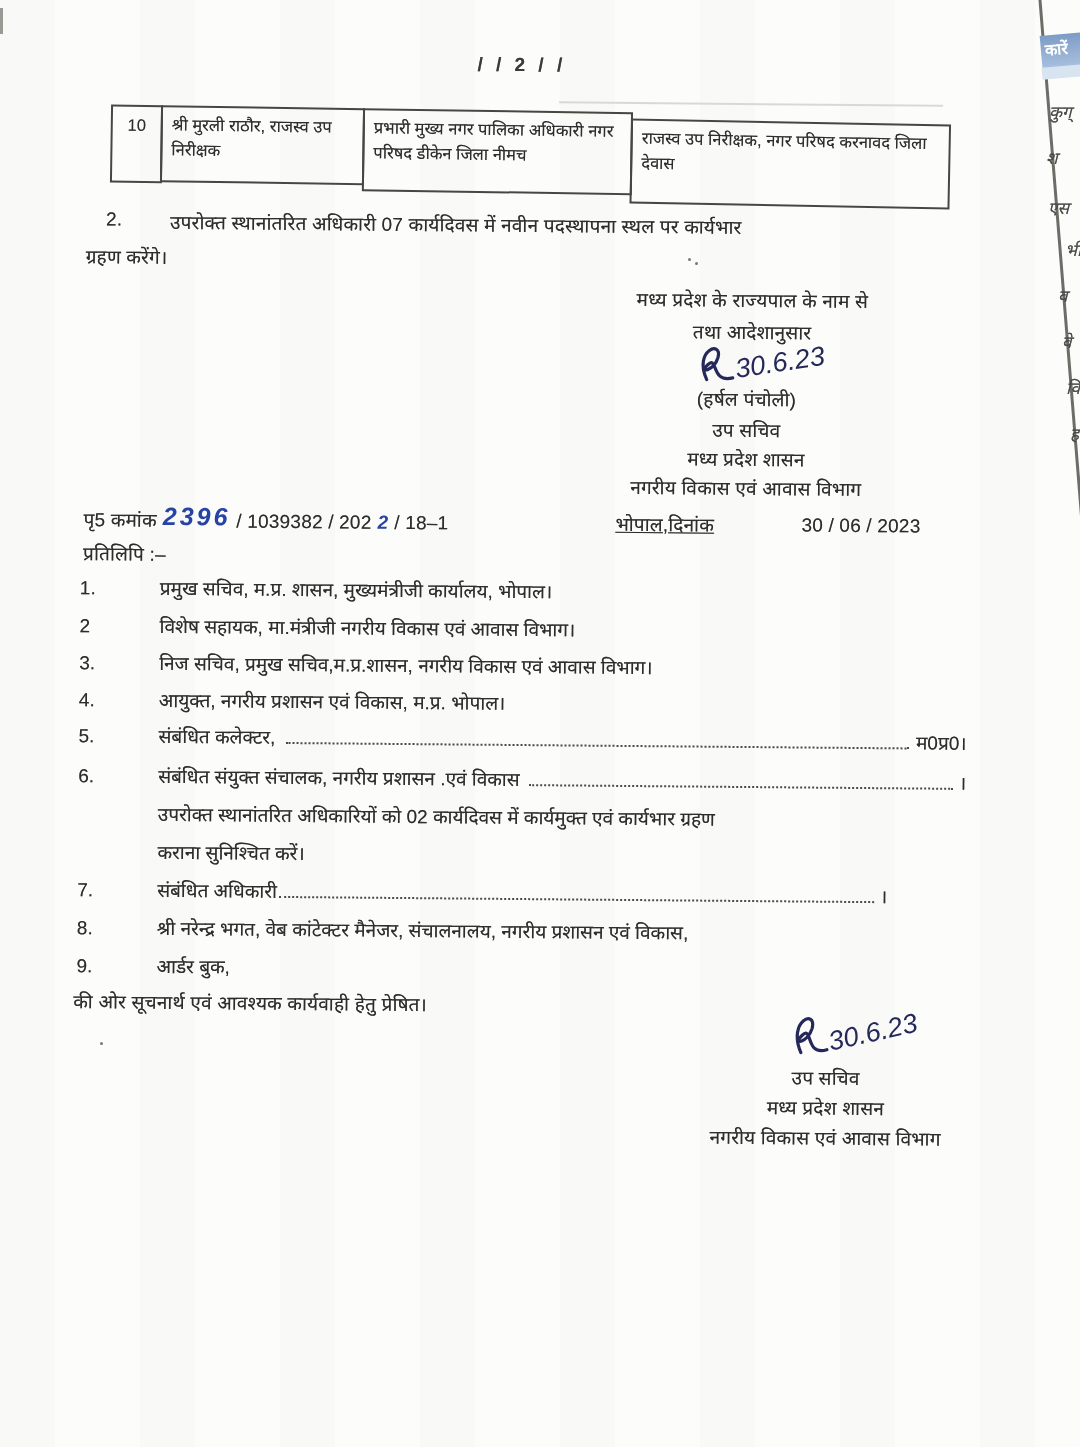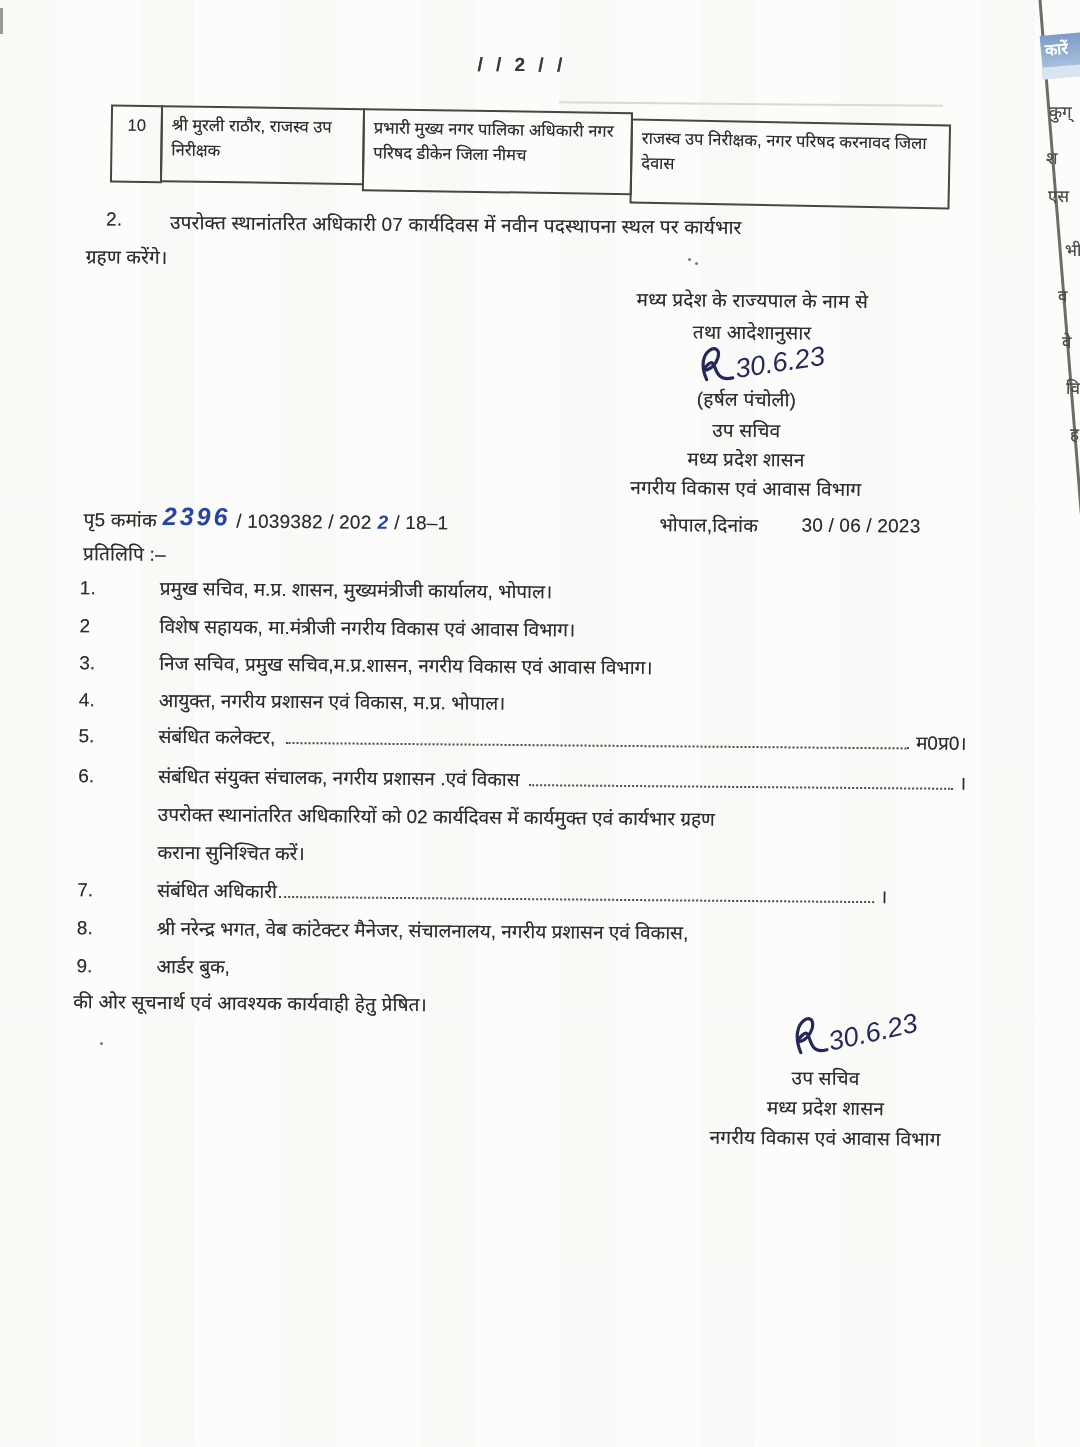--- a/index.html
+++ b/index.html
@@ -97,38 +97,39 @@
     padding:3px 0 0 4px;transform:rotate(-5deg);
     text-shadow:none;
   }
   .blue-band-sub{
     position:absolute;left:1042px;top:66px;width:40px;height:12px;
     background:#d9e4f1;transform:rotate(-5deg);
   }
   .frag{
     position:absolute;font-size:17px;color:#4a4a48;white-space:nowrap;
     text-shadow:0 0 0.5px rgba(60,60,60,0.5);
+    font-style:italic;
   }
   .corner-mark{position:absolute;left:0;top:8px;width:3px;height:26px;background:#9a9a95;}
   .speck{position:absolute;width:3px;height:3px;border-radius:50%;background:#777;}
 </style>
 </head>
 <body>
 
 <div class="scene">
 
   <div class="back-layer"></div>
   <div class="page-edge"></div>
   <div class="blue-band">
     <span>कारें</span>
   </div>
   <div class="blue-band-sub"></div>
   <div class="frag" style="left:1049px;top:100px;">कुग्</div>
   <div class="frag" style="left:1046px;top:146px;">श</div>
-  <div class="frag" style="left:1048px;top:184px;">एस</div>
+  <div class="frag" style="left:1048px;top:196px;">एस</div>
   <div class="frag" style="left:1052px;top:238px;margin-left:13px;">भीव</div>
   <div class="frag" style="left:1058px;top:284px;">व</div>
   <div class="frag" style="left:1062px;top:330px;">वे</div>
   <div class="frag" style="left:1066px;top:376px;">वि</div>
   <div class="frag" style="left:1070px;top:422px;">ह</div>
 
   <div class="corner-mark"></div>
   <div class="speck" style="left:688px;top:258px;"></div>
   <div class="speck" style="left:695px;top:262px;"></div>
   <div class="speck" style="left:100px;top:1042px;"></div>
@@ -162,21 +163,21 @@
     <div class="txt center-block" style="left:560px;top:440px;width:380px;">मध्य प्रदेश शासन</div>
     <div class="txt center-block" style="left:560px;top:469px;width:380px;">नगरीय विकास एवं आवास विभाग</div>
 
     <div class="txt ref-line" style="left:88px;top:503px;">
       <span>पृ5 कमांक</span>
       <span class="hand-blue">2396</span>
       <span>/ 1039382 / 202</span>
       <span class="hand-digit">2</span>
       <span>/ 18–1</span>
     </div>
-    <div class="txt" style="left:664px;top:506px;">भोपाल,दिनांक</div>
+    <div class="txt" style="left:620px;top:506px;text-decoration:underline;">भोपाल,दिनांक</div>
     <div class="txt" style="left:806px;top:508px;">30 / 06 /  2023</div>
 
     <div class="txt" style="left:88px;top:540px;">प्रतिलिपि :–</div>
 
     <div class="list-row" style="top:574px;">
       <span class="num">1.</span>
       <span class="itext">प्रमुख सचिव, म.प्र. शासन, मुख्यमंत्रीजी कार्यालय, भोपाल।</span>
     </div>
     <div class="list-row" style="top:612px;">
       <span class="num">2</span>

